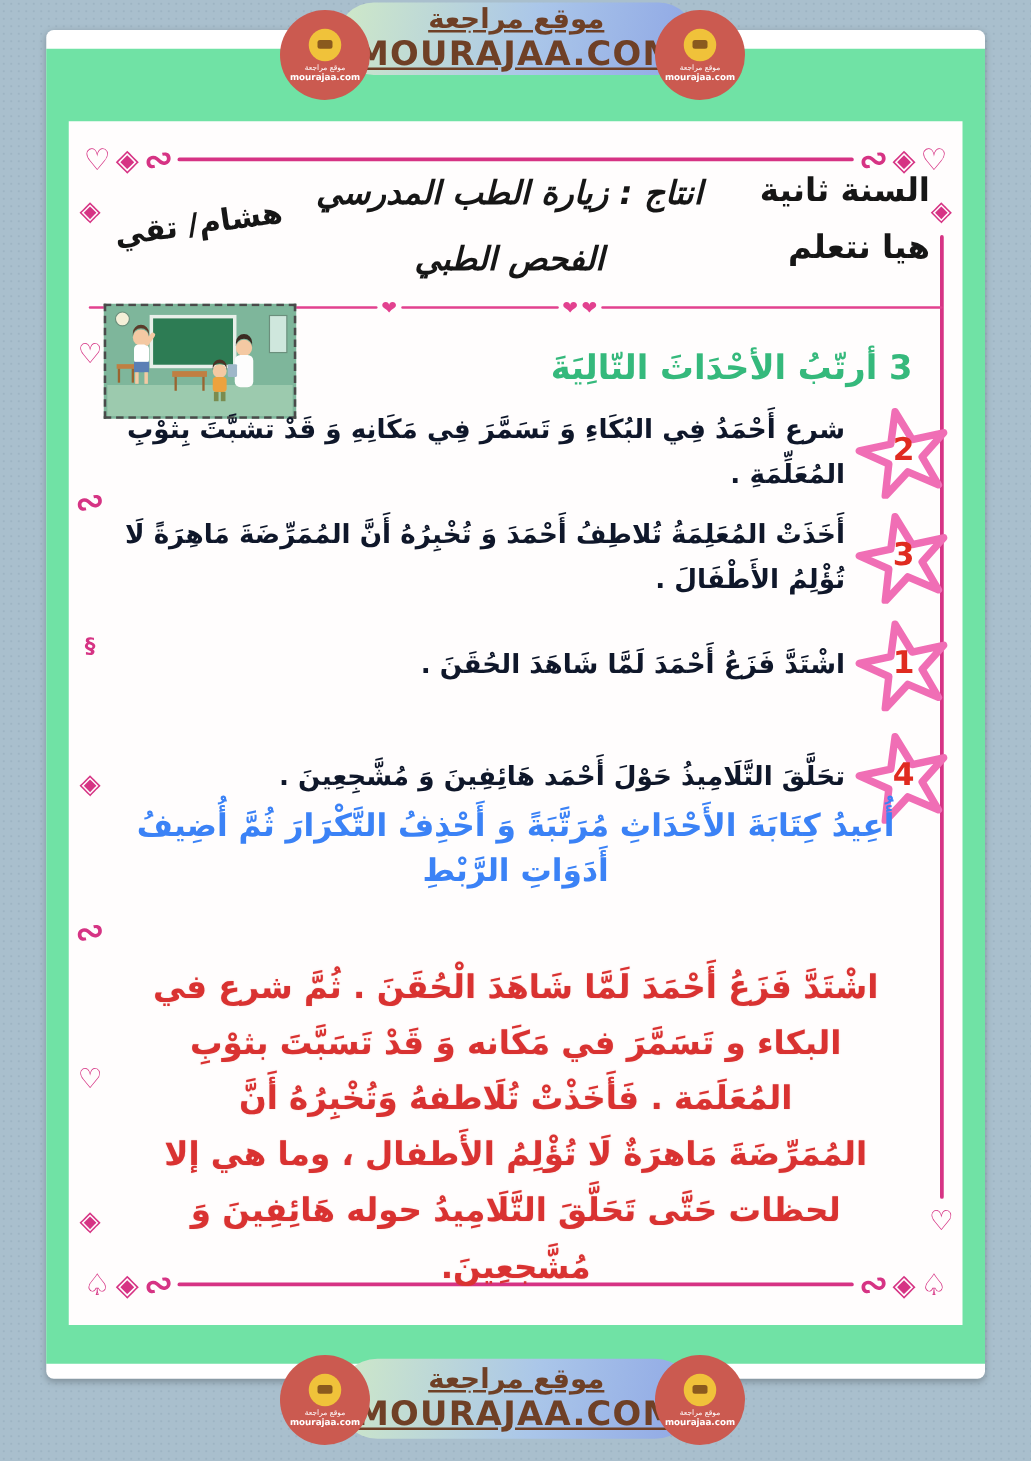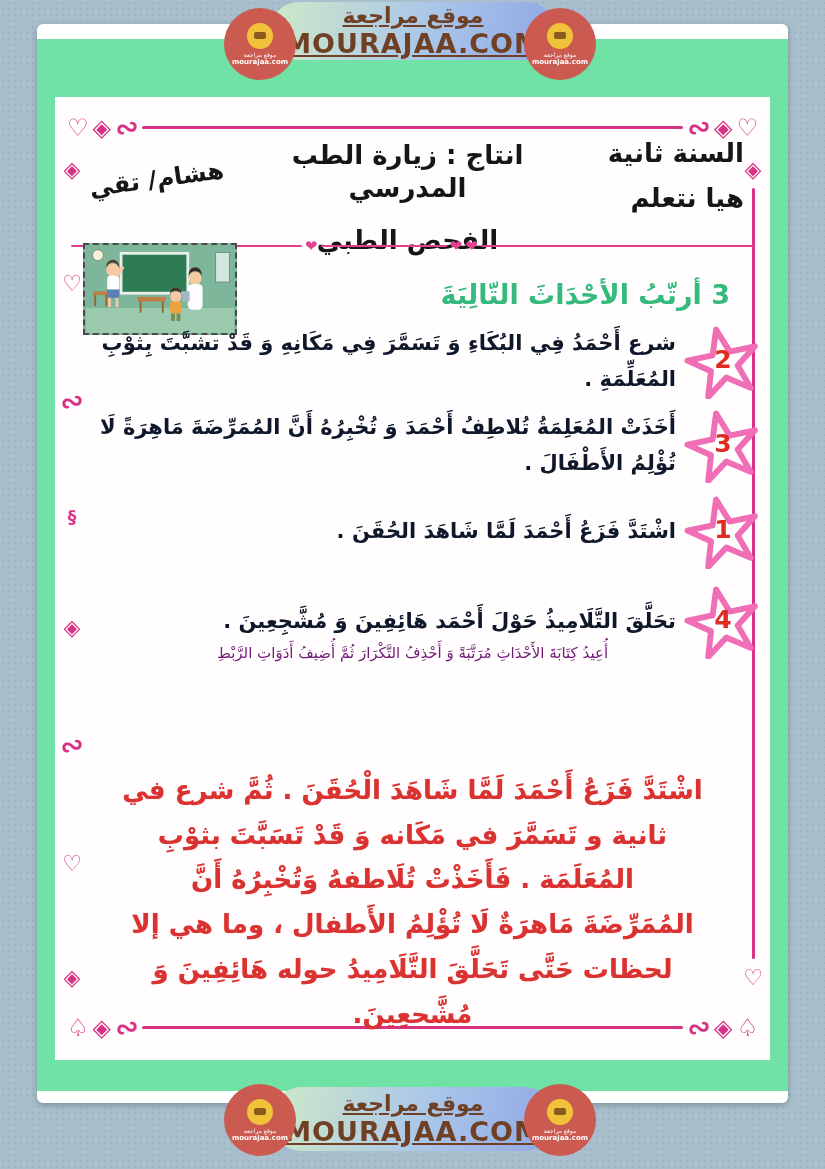--- a/index.html
+++ b/index.html
@@ -26,21 +26,21 @@
   .fr-left{ left:4px; } .fr-right{ right:4px; }
   .fr-vline{ flex:1; width:3px; background:#d63384; border-radius:2px; margin:6px 0; }
   .swirl{ display:inline-block; transform:rotate(-14deg); font-size:28px; }
   .glyph-sm{ font-size:17px; }
 
   
   .hdr{ position:absolute; top:42px; left:26px; right:26px; display:flex; direction:rtl;
         color:#161616; font-weight:bold; }
   .hdr-grade{ width:170px; text-align:right; font-size:26px; line-height:1.1; }
   .hdr-grade .motto{ margin-top:16px; }
-  .hdr-lesson{ flex:1; text-align:center; font-size:26px; line-height:1.25; }
+  .hdr-lesson{ flex:1; text-align:center; font-size:26px; line-height:1.25;font-style:italic; }
   .hdr-lesson .sub{ margin-top:20px; }
   .hdr-author{ width:160px; text-align:center; font-size:24px; transform:rotate(-8deg);
                margin-top:26px; }
 
   .h-sep{ position:absolute; top:140px; left:16px; right:16px; display:flex; align-items:center;
           gap:3px; color:#e2418f; font-size:15px; }
   .h-sep .sep-line{ height:2px; background:#e2418f; border-radius:2px; }
   .sl-a{ flex:2.2; } .sl-b{ flex:1.2; } .sl-c{ flex:2.6; }
 
   
@@ -52,21 +52,21 @@
   .item{ display:flex; align-items:center; gap:8px; }
   .item-1{ margin-bottom:10px; } .item-2{ margin-bottom:12px; } .item-3{ margin-bottom:16px; }
   .star-wrap{ position:relative; width:78px; height:74px; flex:none; }
   .star-wrap svg{ width:78px; height:74px; }
   .star-num{ position:absolute; top:20px; left:0; right:0; text-align:center;
              color:#e02b20; font-size:25px; font-weight:bold; }
   .item-text{ flex:1; text-align:right; color:#0f172a; font-size:21px; font-weight:bold;
               line-height:1.7; padding-left:14px; }
 
   .instruction{ position:absolute; top:546px; left:46px; right:46px; direction:rtl;
-                text-align:center; color:#701a75; font-size:15px; font-weight:normal; line-height:1.45; }
+                text-align:center; color:#3b82f6; font-size:25px; font-weight:bold; line-height:1.45; }
   .answer{ position:absolute; top:624px; left:26px; right:26px; direction:rtl; text-align:center;
            color:#d93231; font-size:26px; font-weight:bold; line-height:1.72;
            text-shadow:0 0 1px rgba(217,50,49,.35);margin-top:47px; }
 
   
   .pill{ position:absolute; left:270px; width:286px; border-radius:34px; z-index:5;
          background:linear-gradient(100deg,#cfe9c7 0%, #aac6e9 55%, #8fa7e5 100%);
          display:flex; flex-direction:column; align-items:center; justify-content:center;
          color:#6f4026; text-align:center; }
   .pill-top{ top:2px; height:58px; }
@@ -241,21 +241,21 @@
               <span class="star-num">4</span>
             </div>
             <div class="item-text">تحَلَّقَ التَّلَامِيذُ حَوْلَ أَحْمَد هَائِفِينَ وَ مُشَّجِعِينَ .</div>
           </div>
         </div>
 
         <div class="instruction">أُعِيدُ كِتَابَةَ الأَحْدَاثِ مُرَتَّبَةً وَ أَحْذِفُ التَّكْرَارَ ثُمَّ أُضِيفُ أَدَوَاتِ الرَّبْطِ</div>
 
         <div class="answer">
           <div>اشْتَدَّ فَزَعُ أَحْمَدَ لَمَّا شَاهَدَ الْحُقَنَ . ثُمَّ شرع في</div>
-          <div>ثانية و تَسَمَّرَ في مَكَانه وَ قَدْ تَسَبَّتَ بثوْبِ</div>
+          <div>البكاء و تَسَمَّرَ في مَكَانه وَ قَدْ تَسَبَّتَ بثوْبِ</div>
           <div>المُعَلَمَة . فَأَخَذْتْ تُلَاطفهُ وَتُخْبِرُهُ أَنَّ</div>
           <div>المُمَرِّضَةَ مَاهرَةٌ لَا تُؤْلِمُ الأَطفال ، وما هي إلا</div>
           <div>لحظات حَتَّى تَحَلَّقَ التَّلَامِيدُ حوله هَائِفِينَ وَ</div>
           <div>مُشَّجعِينَ.</div>
         </div>
 
       </div>
     </div>
   </div>
 

